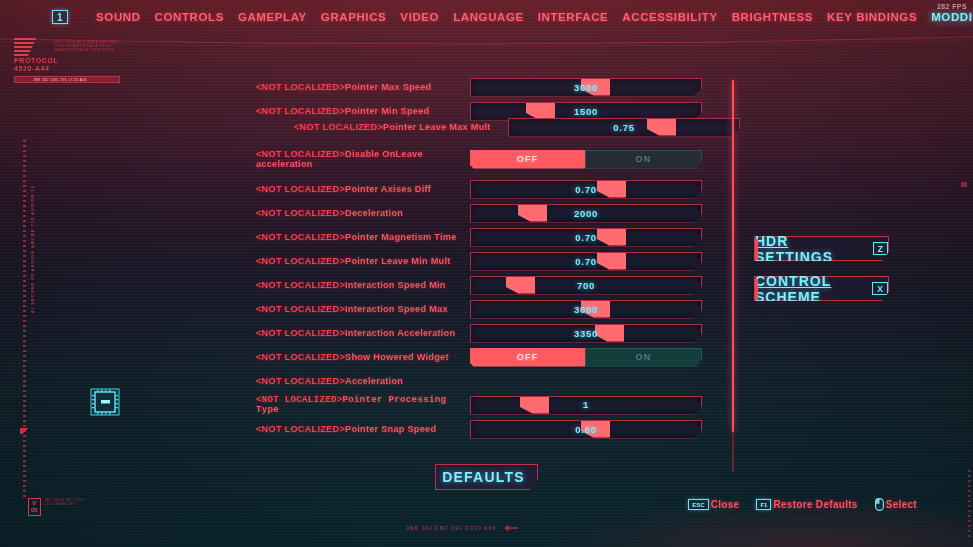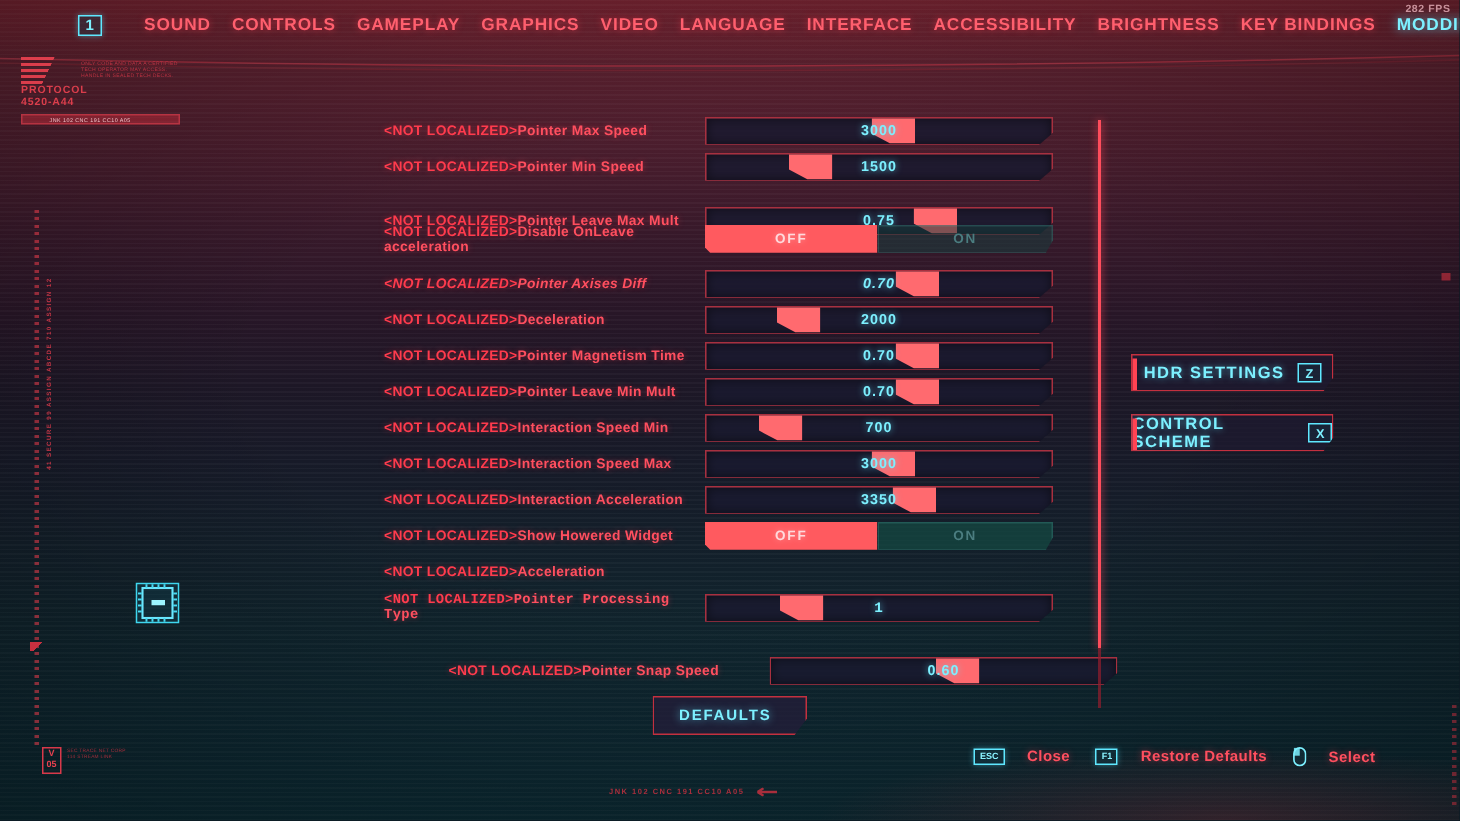--- a/index.html
+++ b/index.html
@@ -198,48 +198,49 @@
     position:absolute; width:135px; height:25px; z-index:6; cursor:pointer;
     background:rgba(30,26,48,.70);
     border:1px solid #c3303f;
     clip-path:polygon(0 0, 100% 0, 100% 62%, 95% 100%, 0 100%);
     display:flex; align-items:center; justify-content:center; gap:9px;
   }
   .sidebtn .edge {
     position:absolute; left:0; top:2px; width:3px; height:21px; background:#ff4353;
   }
   .sidebtn .txt {
-    color:#7df0ff; font-size:11px; font-weight:bold; letter-spacing:1px;
+    color:#7df0ff; font-size:14px; font-weight:bold; letter-spacing:1px;
     text-shadow:0 0 5px rgba(95,232,255,.6);
+    text-decoration:underline;
   }
   .sidebtn .kc {
     border:1px solid #5fe8ff; color:#7df0ff; font-size:8.5px; font-weight:bold;
     line-height:10px; padding:1px 4px 0 4px; background:rgba(20,60,75,.3);
   }
 
   
   #defaults {
     position:absolute; left:435px; top:464px; width:103px; height:26px; z-index:6; cursor:pointer;
     background:rgba(36,30,58,.75);
     border:1px solid #c3303f;
     clip-path:polygon(0 0, 100% 0, 100% 58%, 92% 100%, 0 100%);
     display:flex; align-items:center; justify-content:center;
   }
   #defaults span {
-    color:#7df0ff; font-size:10px; font-weight:bold; letter-spacing:1.2px;
+    color:#7df0ff; font-size:14px; font-weight:bold; letter-spacing:1.2px;
     text-shadow:0 0 6px rgba(95,232,255,.65);
     padding-right:6px;
   }
 
   
   #hints {
     position:absolute; right:56px; bottom:36px; z-index:6;
     display:flex; align-items:center; gap:17px;
   }
-  .hint { display:flex; align-items:flex-end; gap:15px; cursor:pointer; }
+  .hint { display:flex; align-items:center; gap:2px; cursor:pointer; }
   .hint .kc {
     border:1px solid #5fe8ff; color:#8af3ff; font-size:6px; font-weight:bold;
     line-height:8px; padding:1px 3px 0 3px; background:rgba(20,60,75,.35);
     box-shadow:0 0 4px rgba(95,232,255,.4);
   }
   .hint .lbl {
     color:#ff4f5f; font-size:10px; font-weight:bold; letter-spacing:.3px;
     text-shadow:0 0 5px rgba(255,60,80,.5);
   }
   #bottomglow {
@@ -340,39 +341,39 @@
     </div>
     <div class="row" style="top: 24px;">
       <div class="label"><span class="nl">&lt;NOT LOCALIZED&gt;</span><span>Pointer Min Speed</span></div>
       <div class="ctrl">
         <div class="slider">
           <div class="handle" style="left: 55px;"></div>
           <div class="val">1500</div>
         </div>
       </div>
     </div>
-    <div class="row" style="top: 60px;">
+    <div class="row" style="top: 40px; margin-left: 38px;">
       <div class="label"><span class="nl">&lt;NOT LOCALIZED&gt;</span><span>Pointer Leave Max Mult</span></div>
       <div class="ctrl">
         <div class="slider">
           <div class="handle" style="left: 138px;"></div>
           <div class="val">0.75</div>
         </div>
       </div>
     </div>
     <div class="row" style="top: 72px;">
       <div class="label"><span class="nl">&lt;NOT LOCALIZED&gt;</span><span>Disable OnLeave acceleration</span></div>
       <div class="ctrl">
         <div class="toggle">
           <div class="opt off-slot">OFF</div>
           <div class="opt on-slot">ON</div>
         </div>
       </div>
     </div>
-    <div class="row" style="top: 102px; font-style: italic;">
+    <div class="row" style="top: 102px;">
       <div class="label"><span class="nl">&lt;NOT LOCALIZED&gt;</span><span>Pointer Axises Diff</span></div>
       <div class="ctrl">
         <div class="slider">
           <div class="handle" style="left: 126px;"></div>
           <div class="val">0.70</div>
         </div>
       </div>
     </div>
     <div class="row" style="top: 126px;">
       <div class="label"><span class="nl">&lt;NOT LOCALIZED&gt;</span><span>Deceleration</span></div>
@@ -442,21 +443,21 @@
     </div>
     <div class="row" style="top: 318px; font-family: Liberation Mono, monospace;">
       <div class="label"><span class="nl">&lt;NOT LOCALIZED&gt;</span><span>Pointer Processing Type</span></div>
       <div class="ctrl">
         <div class="slider">
           <div class="handle" style="left: 49px;"></div>
           <div class="val">1</div>
         </div>
       </div>
     </div>
-    <div class="row" style="top: 360px; margin-left: 43px;">
+    <div class="row" style="top: 342px;">
       <div class="label"><span class="nl">&lt;NOT LOCALIZED&gt;</span><span>Pointer Snap Speed</span></div>
       <div class="ctrl">
         <div class="slider">
           <div class="handle" style="left: 110px;"></div>
           <div class="val">0.60</div>
         </div>
       </div>
     </div>
   </div>
 <div id="scrollbar"></div>

